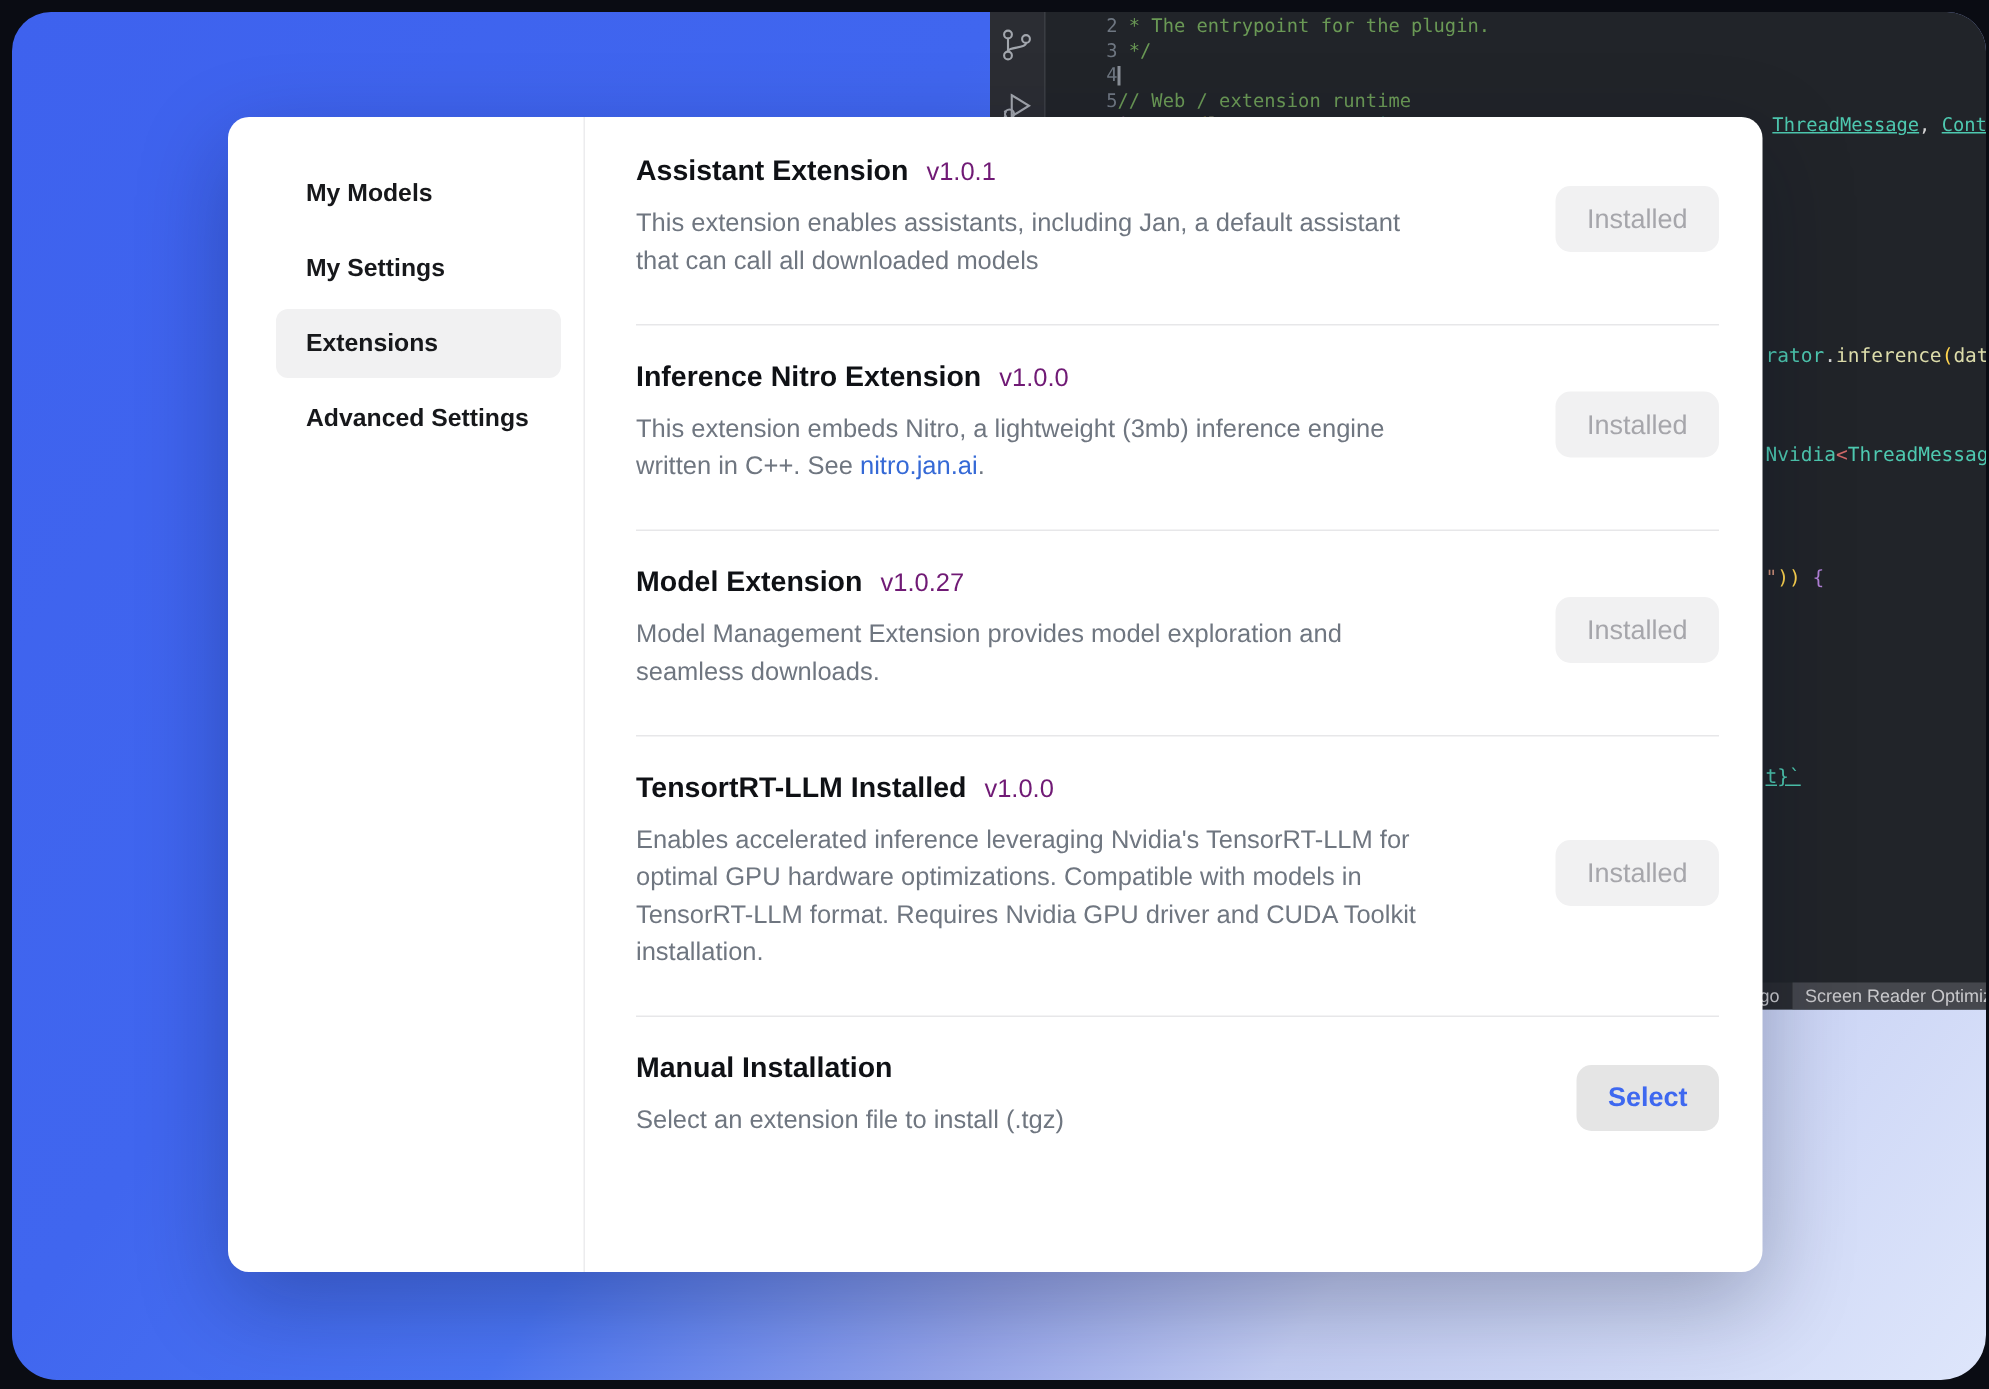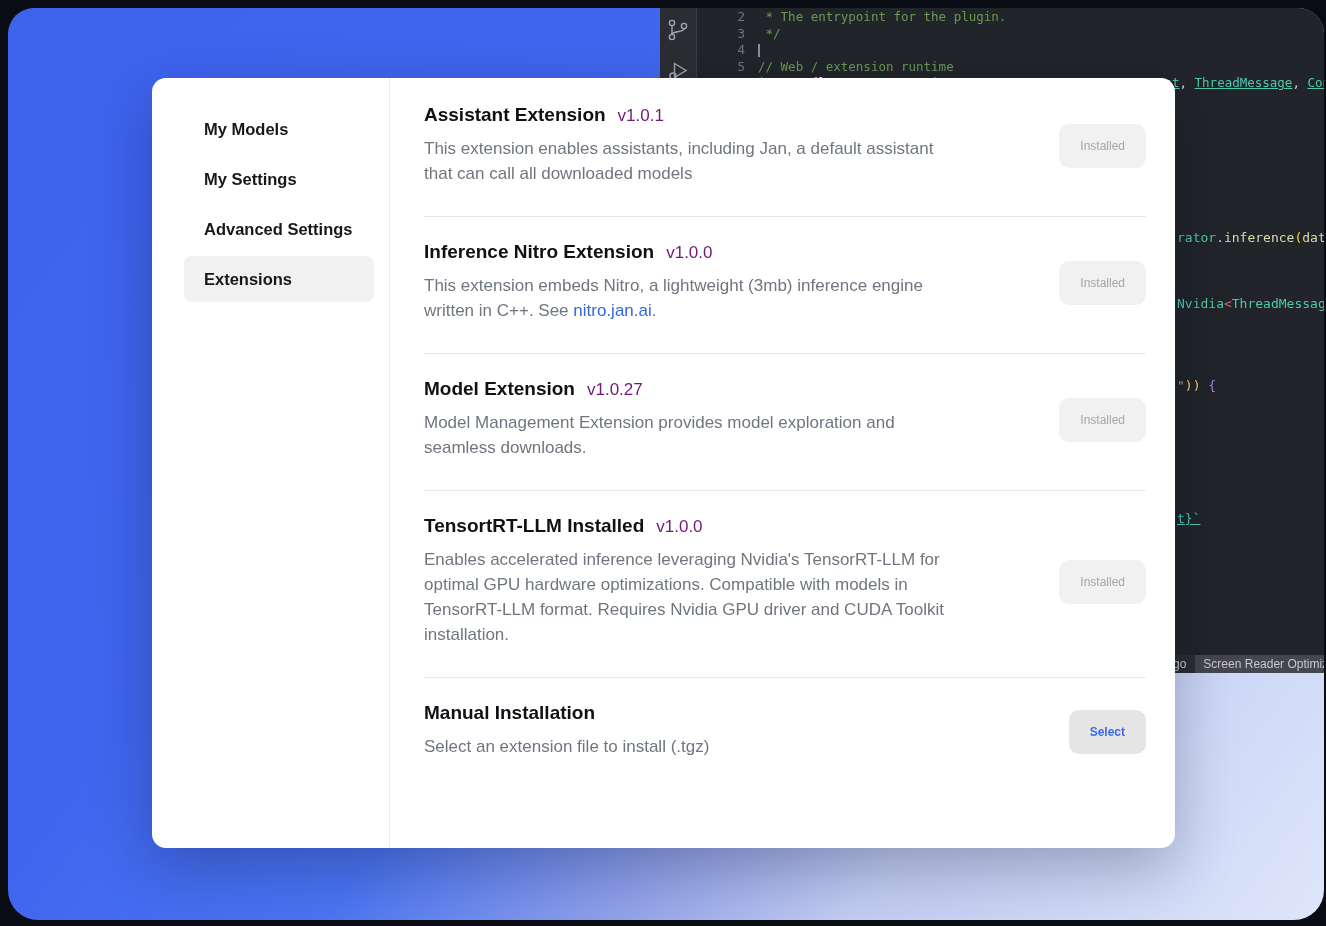--- a/index.html
+++ b/index.html
@@ -10,21 +10,21 @@
 
   
   .editor{position:absolute;left:652px;top:0;right:0;height:665px;background:#212429;overflow:hidden;z-index:1}
   .activity-bar{position:absolute;left:0;top:0;width:37px;height:100%;background:#2B2D33;border-right:1px solid #3A3D43;
         display:flex;flex-direction:column;align-items:center;padding-top:9px;box-sizing:border-box;gap:15px}
   .ab-icon{width:26px;height:26px;display:flex;align-items:center;justify-content:center;cursor:pointer}
   .ab-icon svg{stroke:#A2A6AD;fill:none;stroke-width:1.4}
   .code-area{position:absolute;left:38px;top:1px;right:0;font-family:"DejaVu Sans Mono",monospace;font-size:12.5px}
   .code-row{display:flex;height:16.6px;line-height:16.6px;white-space:pre}
   .ln{width:47px;text-align:right;color:#6E7681;flex:0 0 auto}
-  .lc{margin-left:13px}
+  .lc{}
   .fragment{position:absolute;left:517px;font-family:"DejaVu Sans Mono",monospace;font-size:13px;line-height:17px;white-space:pre}
   .tk-comment{color:#6A9955}.tk-keyword{color:#C586C0}.tk-plain{color:#D4D4D4}
   .tk-brace{color:#FFD54F}.tk-brace2{color:#B180D7}.tk-ident{color:#4EC9B0}
   .tk-identu{color:#4EC9B0;text-decoration:underline}.tk-fn{color:#DCDCAA}
   .tk-fnu{color:#DCDCAA;text-decoration:underline}.tk-string{color:#CE9178}.tk-red{color:#D16969}
   .tk-cursor{display:inline-block;width:0;height:13px;border-left:2px solid #8A8F98;vertical-align:middle}
   .status{position:absolute;left:0;right:0;bottom:0;height:18px;background:#2A2C31;display:flex;align-items:center;
         font-size:12px;color:#C9C9CC;white-space:nowrap}
   .status-left{margin-left:513px}
   .status-seg{margin-left:9px;height:18px;display:flex;align-items:center;padding:0 8px;background:#45474D;cursor:pointer}
@@ -40,21 +40,21 @@
   .entry{display:flex;justify-content:space-between;align-items:center;padding:24px 0 30px;border-bottom:1px solid #E7E7E9}
   .entry:first-child{padding-top:0}
   .entry:last-child{border-bottom:none}
   .entry-text{max-width:575px}
   .title-row{display:flex;align-items:baseline}
   .e-title{font-size:19px;font-weight:bold;color:#0F1115}
   .e-version{font-size:17px;font-weight:normal;color:#701a75;margin-left:12px}
   .e-desc{margin-top:10px;font-size:17px;line-height:25px;color:#6F7680;white-space:pre-line}
   .link{color:var(--link_blue,#3569D6);text-decoration:none;cursor:pointer}
   .btn{flex:0 0 auto;border:none;height:44px;padding:0 21px;border-radius:10px;font-family:inherit;
-        font-size:12px;background:#F1F1F2;color:#A6A6AB;margin-top:2px}
+        font-size:18px;background:#F1F1F2;color:#A6A6AB;margin-top:2px}
   .btn.primary{background:#e5e5e5;color:var(--select_blue,#3E68F0);font-weight:bold;cursor:pointer}
 </style>
 </head>
 <body>
 
 <div class="page">
   <div class="hero">
 
     <div class="editor">
       <div class="activity-bar">
@@ -93,22 +93,22 @@
       <div class="status">
         <span class="status-left">go</span>
         <span class="status-seg">Screen Reader Optimiz</span>
       </div>
     </div>
 
     <div class="modal">
       <nav class="sidebar" id="sidebar">
           <div class="sb-item">My Models</div>
           <div class="sb-item">My Settings</div>
+          <div class="sb-item selected">Extensions</div>
           <div class="sb-item">Advanced Settings</div>
-          <div class="sb-item selected">Extensions</div>
         </nav>
       <div class="content" id="content">
           <div class="entry">
             <div class="entry-text">
               <div class="title-row">
                 <span class="e-title">Assistant Extension</span>
                 <span class="e-version">v1.0.1</span>
               </div>
               <div class="e-desc"><span>This extension enables assistants, including Jan, a default assistant
 that can call all downloaded models</span></div>

